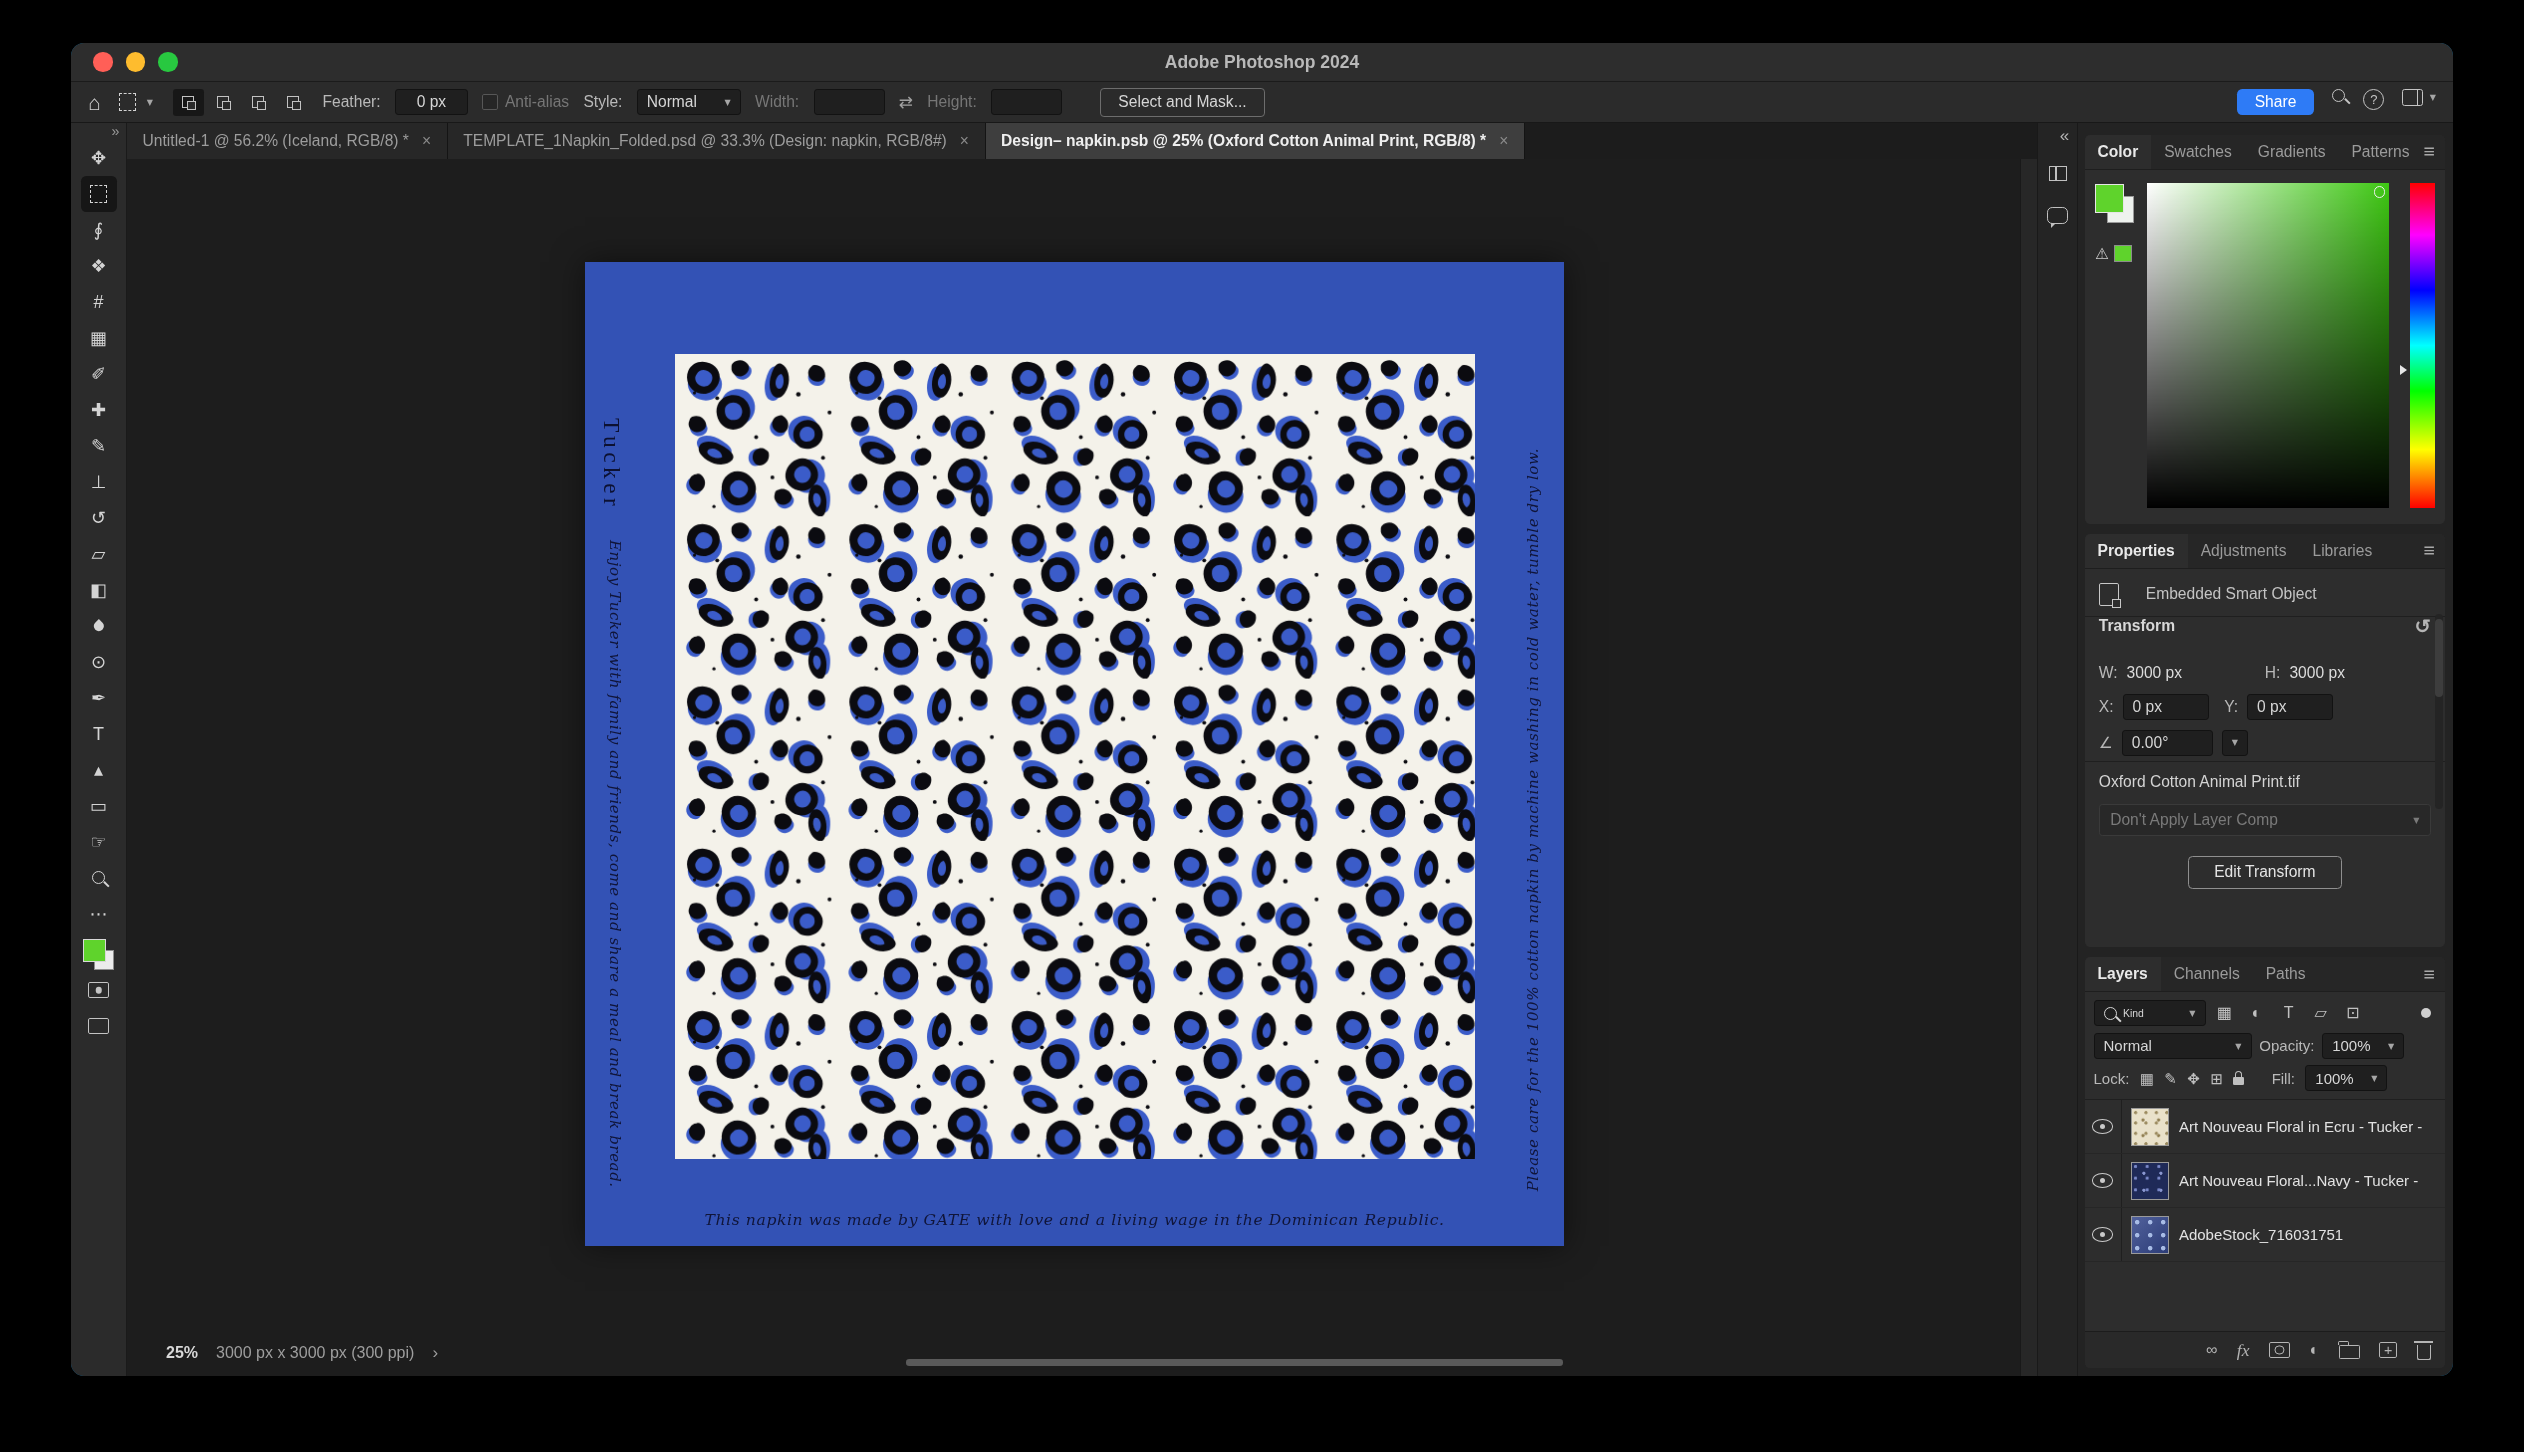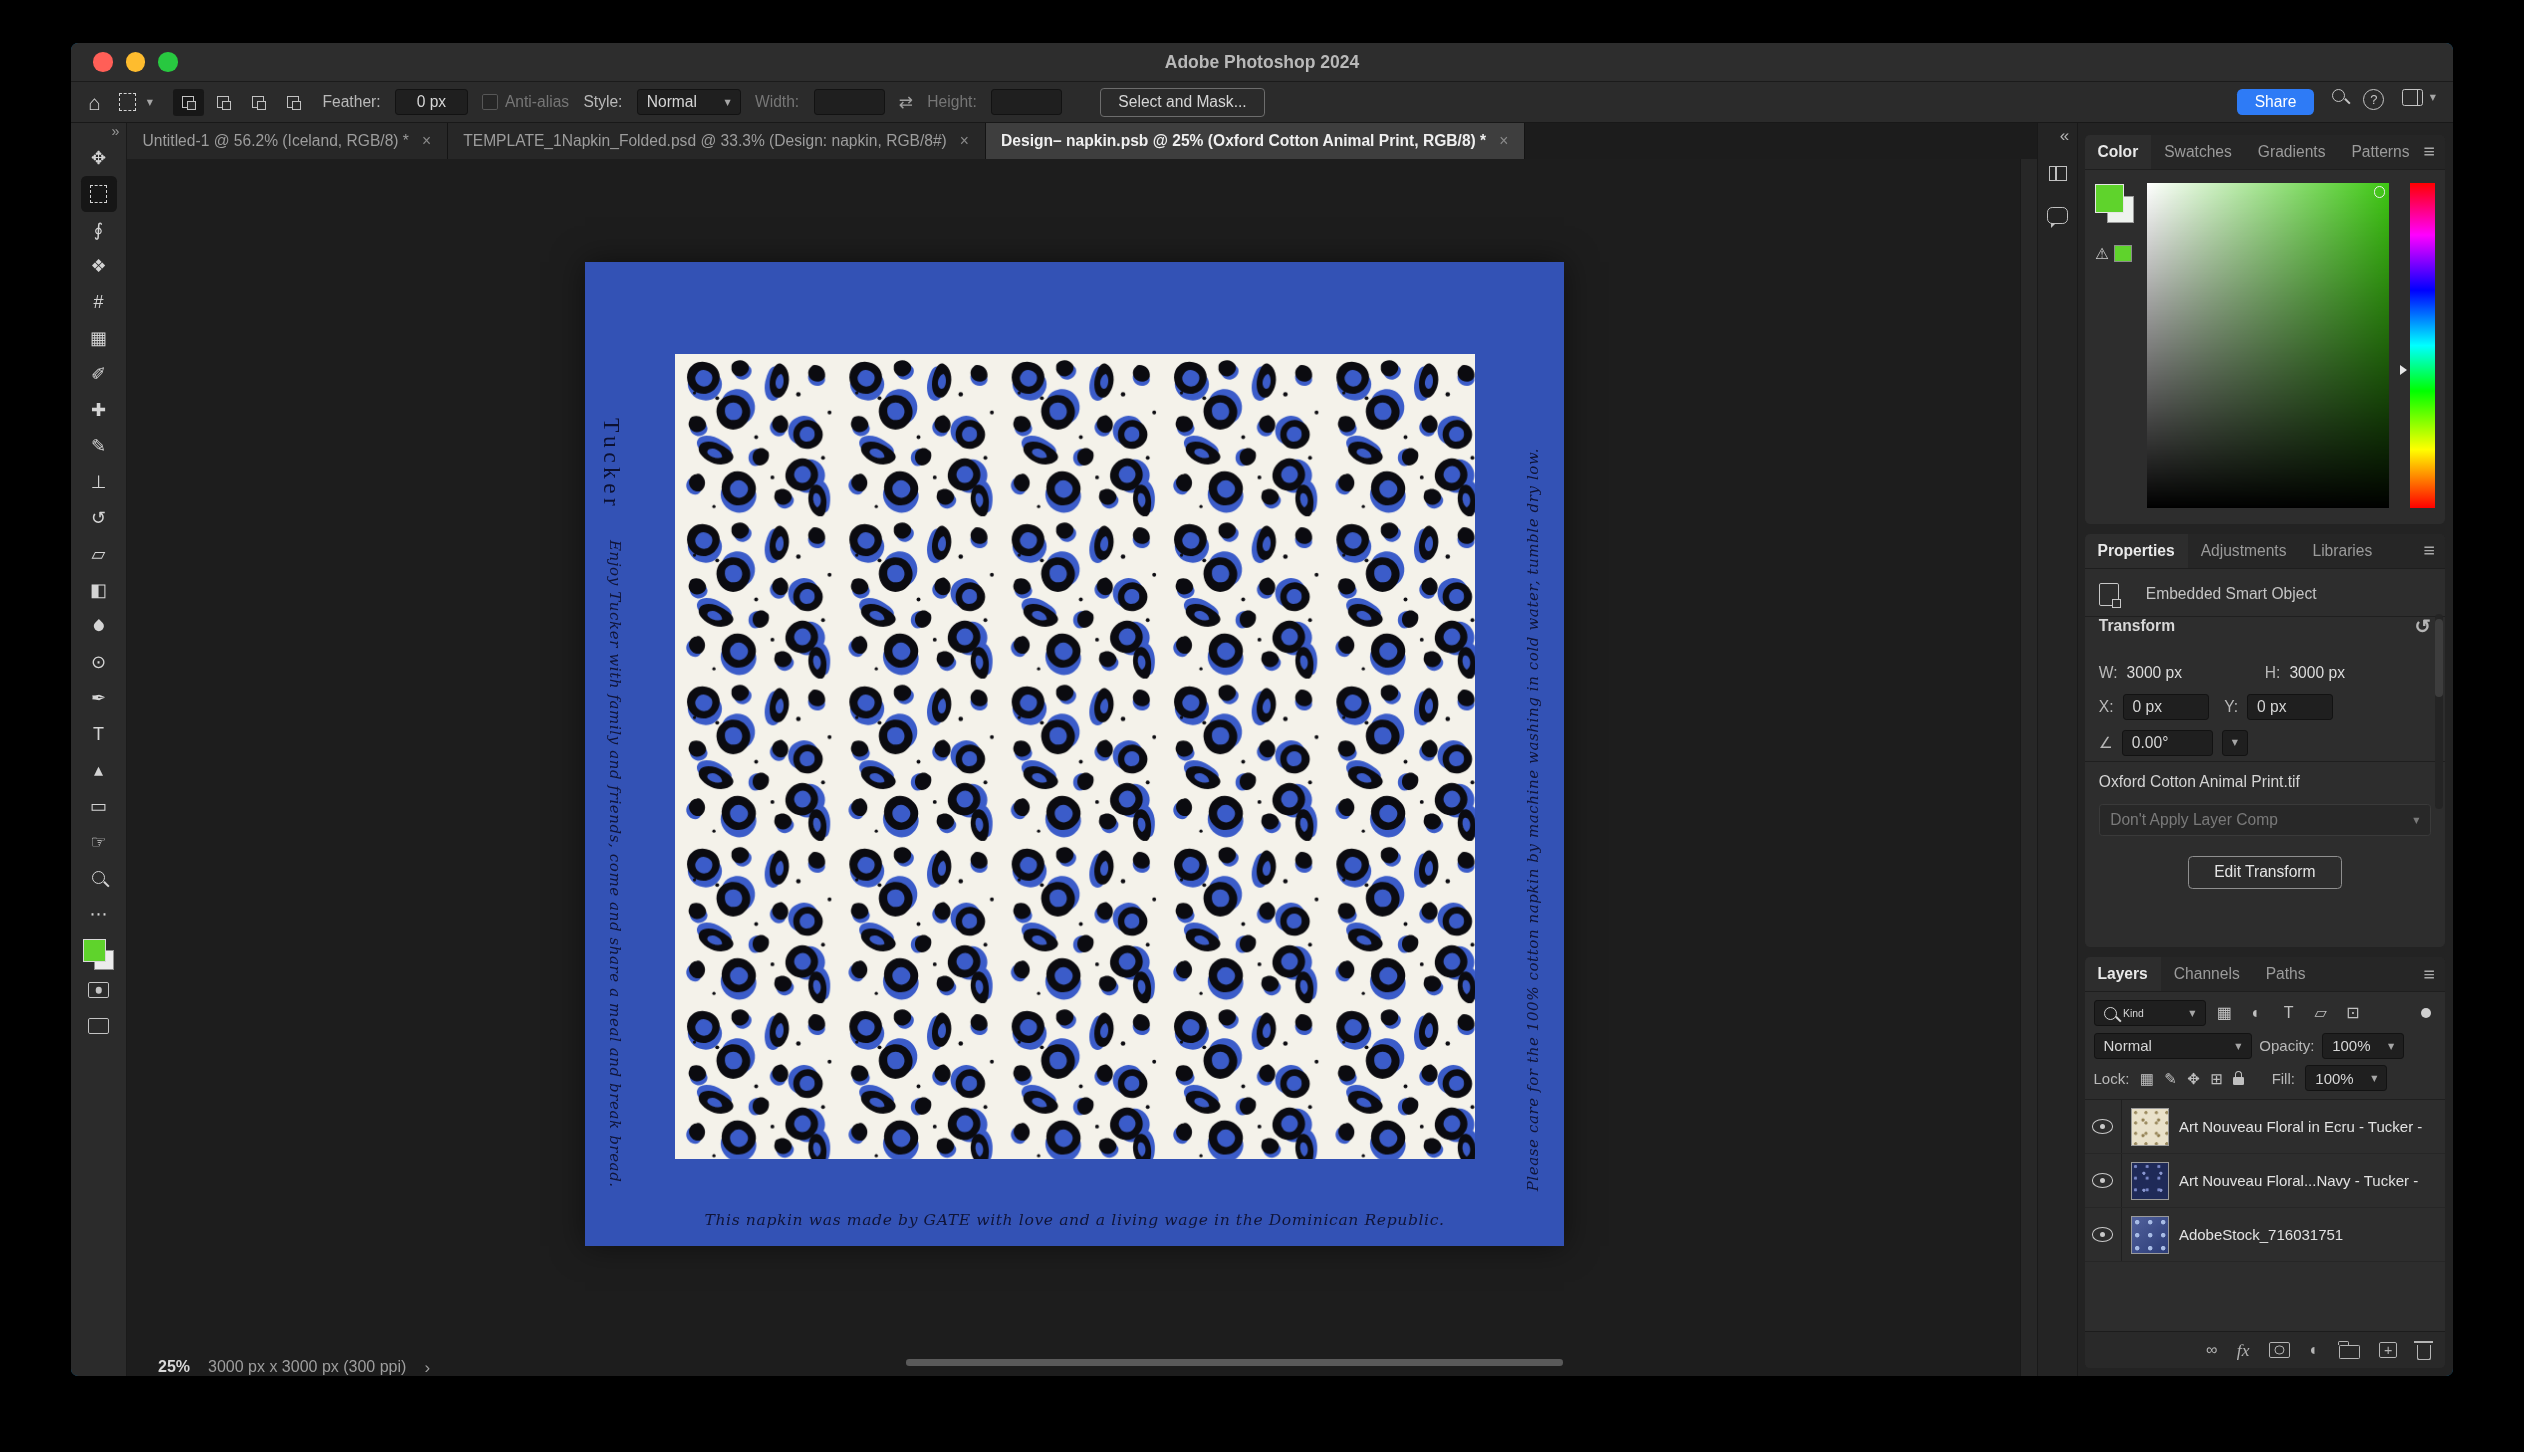--- a/index.html
+++ b/index.html
@@ -1,21 +1,21 @@
 <!DOCTYPE html>
 <html style="font-size:10.4px"><head>
 <meta charset="utf-8">
 <style>
   html,body{margin:0;padding:0}
   body{width:2525px;height:1453px;background:#000;position:relative;overflow:hidden;
        font-family:"Liberation Sans",sans-serif;color:#c7c7c7}
 
   
   .window{position:absolute;left:71px;top:43px;width:2382px;height:1333px;background:#0369a1;
-          border-radius:7px;overflow:hidden;display:flex;flex-direction:column;
+          border-radius:13px;overflow:hidden;display:flex;flex-direction:column;
           box-shadow:0 26px 91px rgba(0,0,0,.7)}
   .titlebar{height:38px;background:#2d2d2d;border-bottom:0.6px solid #1b1b1b;display:flex;
             align-items:center;position:relative;flex:0 0 auto}
   .lights{display:flex;gap:13px;padding-left:22px;z-index:2}
   .light{width:19.5px;height:19.5px;border-radius:50%}
   .light.red{background:#ff5f57}.light.yellow{background:#febc2e}.light.green{background:#28c840}
   .title{position:absolute;left:0;right:0;text-align:center;color:#b9b9b9;font-size:17.5px;font-weight:600}
 
   
   .optionsbar{height:40px;background:#2b2b2b;border-bottom:0.6px solid #181818;display:flex;
@@ -84,22 +84,22 @@
   .monogram{position:absolute;left:13px;top:156px;writing-mode:vertical-rl;font-family:"Liberation Serif",serif;
             font-size:23.4px;letter-spacing:4.5px;color:#0c1132}
   .scriptv{writing-mode:vertical-rl;font-family:"DejaVu Serif",serif;font-style:italic;font-size:15px;
            color:#101539;letter-spacing:0.6px;white-space:nowrap}
   .left-script{position:absolute;left:21px;top:278px}
   .right-script{position:absolute;right:22px;top:186px;transform:rotate(180deg)}
   .bottom-script{position:absolute;left:0;right:0;bottom:17px;text-align:center;font-family:"DejaVu Serif",serif;
                  font-style:italic;font-size:15.6px;color:#101539;letter-spacing:0.6px}
 
   
-  .statusbar{position:absolute;left:0;right:19.5px;bottom:0;height:32px;display:flex;align-items:flex-end;
-             gap:18px;padding-left:31px;font-size:16px;color:#9e9e9e}
+  .statusbar{position:absolute;left:0;right:19.5px;bottom:0;height:32px;display:flex;align-items:flex-start;
+             gap:18px;padding-left:39px;font-size:16px;color:#9e9e9e}
   .zoomtext{color:#d8d8d8;font-weight:700}
   .chev{color:#9e9e9e;font-size:17px}
   .hthumb{position:absolute;left:779px;bottom:10.4px;width:657px;height:6.5px;border-radius:3.2px;background:#5a5a5a}
 
   
   .ministrip{width:39px;background:#242424;border-left:0.6px solid #191919;border-right:0.6px solid #191919;
              display:flex;flex-direction:column;align-items:center;padding-top:3.9px;gap:15.6px;flex:0 0 auto}
   .ms-collapse{color:#b5b5b5;font-size:17px;align-self:flex-end;margin-right:7.8px;height:18px}
   .ms-btn{width:28.6px;height:26px;display:flex;align-items:center;justify-content:center;color:#c0c0c0}
   .histico{width:18px;height:15.6px;border:1.3px solid currentColor;position:relative;display:inline-block;box-sizing:border-box}

